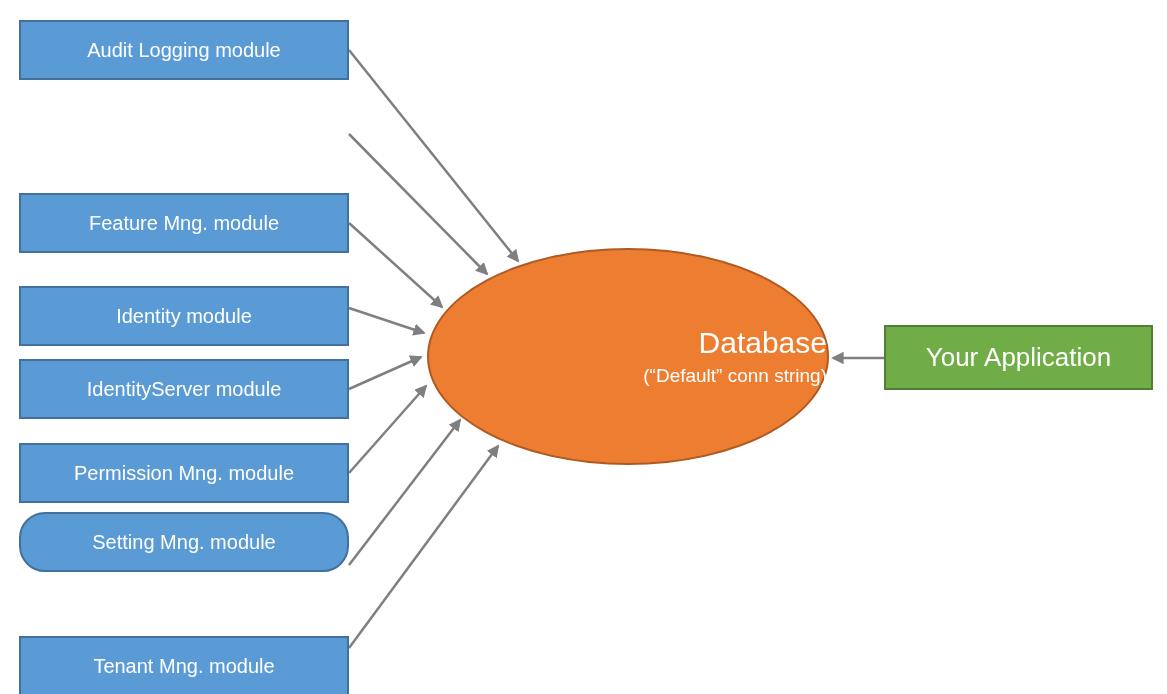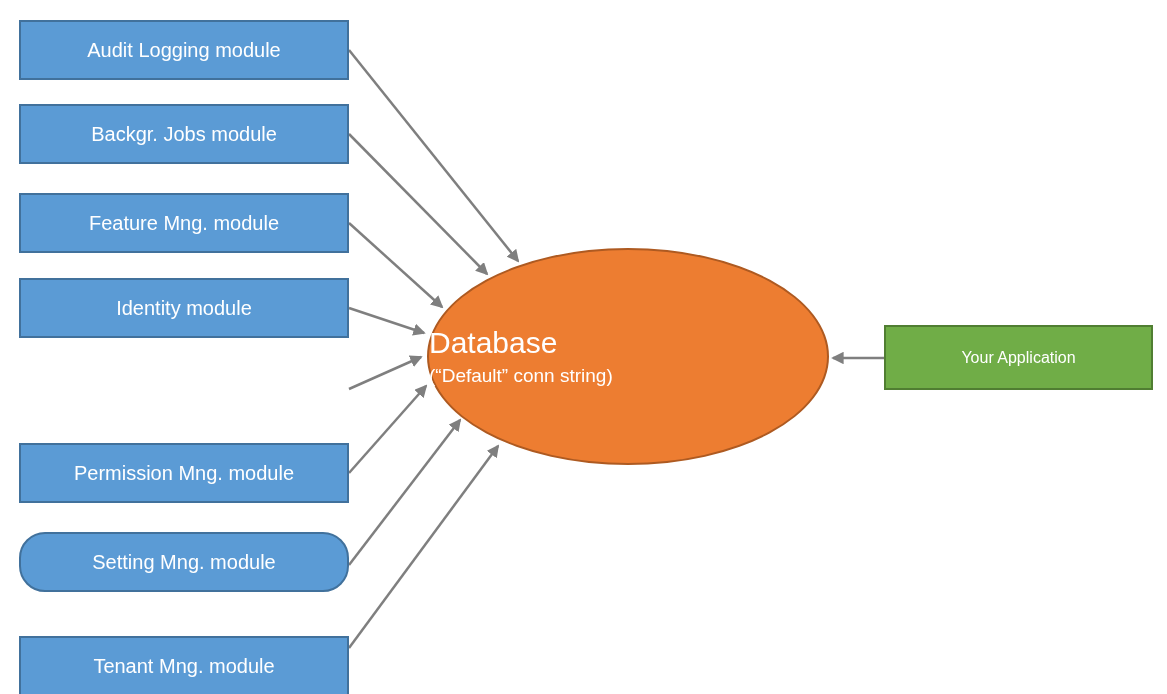--- a/index.html
+++ b/index.html
@@ -23,40 +23,40 @@
   .stage{position:relative;width:1167px;height:694px;}
   .arrow-layer{position:absolute;left:0;top:0;width:1167px;height:694px;z-index:1;}
   .module-box{
     position:absolute;left:19px;width:330px;height:60px;
     background:var(--module-fill);
     border:2px solid var(--module-border);
     color:var(--text);
     display:flex;align-items:center;justify-content:center;
     font-size:20px;z-index:2;white-space:nowrap;
   }
-  .m0{top:20px;}  .m1{top:104px;} .m2{top:193px;text-align:center;} .m3{top:278px;}
-  .m4{top:359px;} .m5{top:443px;justify-content:center;} .m6{top:532px;border-radius:26px;} .m7{top:618px;margin-top:18px;}
+  .m0{top:20px;}  .m1{top:104px;} .m2{top:193px;text-align:center;} .m3{top:286px;}
+  .m4{top:359px;} .m5{top:443px;justify-content:center;} .m6{top:512px;border-radius:26px;} .m7{top:618px;margin-top:18px;}
   .db-ellipse{
     position:absolute;left:427px;top:248px;width:402px;height:217px;
     background:var(--database-fill);
     border:2px solid var(--database-border);
     border-radius:50%;
     color:var(--text);
-    display:flex;flex-direction:column;align-items:flex-start;justify-content:center;
+    display:flex;flex-direction:column;align-items:flex-end;justify-content:center;
     gap:7px;z-index:2;text-align:center;
   }
   .db-title{font-size:30px;line-height:1.1;}
   .db-subtitle{font-size:19px;line-height:1.1;}
   .app-box{
     position:absolute;left:884px;top:325px;width:269px;height:65px;
     background:var(--application-fill);
     border:2px solid var(--application-border);
     color:var(--text);
     display:flex;align-items:center;justify-content:center;
-    font-size:16px;z-index:2;white-space:nowrap;
+    font-size:26px;z-index:2;white-space:nowrap;
   }
 </style>
 </head>
 <body>
 
 <div class="stage">
 
   <svg class="arrow-layer" width="1167" height="694" viewBox="0 0 1167 694" xmlns="http://www.w3.org/2000/svg">
     <defs>
       <marker id="arrowhead" viewBox="0 0 10 10" refX="8.5" refY="5" markerWidth="5" markerHeight="5" orient="auto" markerUnits="strokeWidth">
@@ -72,28 +72,28 @@
       <line x1="349" y1="473" x2="426" y2="386" marker-end="url(#arrowhead)"></line>
       <line x1="349" y1="565" x2="460" y2="420" marker-end="url(#arrowhead)"></line>
       <line x1="349" y1="648" x2="498" y2="446" marker-end="url(#arrowhead)"></line>
       <line x1="884" y1="358" x2="833" y2="358" marker-end="url(#arrowhead)"></line>
     </g>
   </svg>
 
   <div class="module-box m0">
     <span>Audit Logging module</span>
   </div>
-  <div class="module-box m1">
-    <span>Backgr. Jobs module</span>
-  </div>
   <div class="module-box m2">
     <span>Feature Mng. module</span>
   </div>
   <div class="module-box m3">
     <span>Identity module</span>
+  </div>
+  <div class="module-box m4">
+    <span>IdentityServer module</span>
   </div>
   <div class="module-box m5">
     <span>Permission Mng. module</span>
   </div>
   <div class="module-box m6">
     <span>Setting Mng. module</span>
   </div>
   <div class="module-box m7">
     <span>Tenant Mng. module</span>
   </div>

